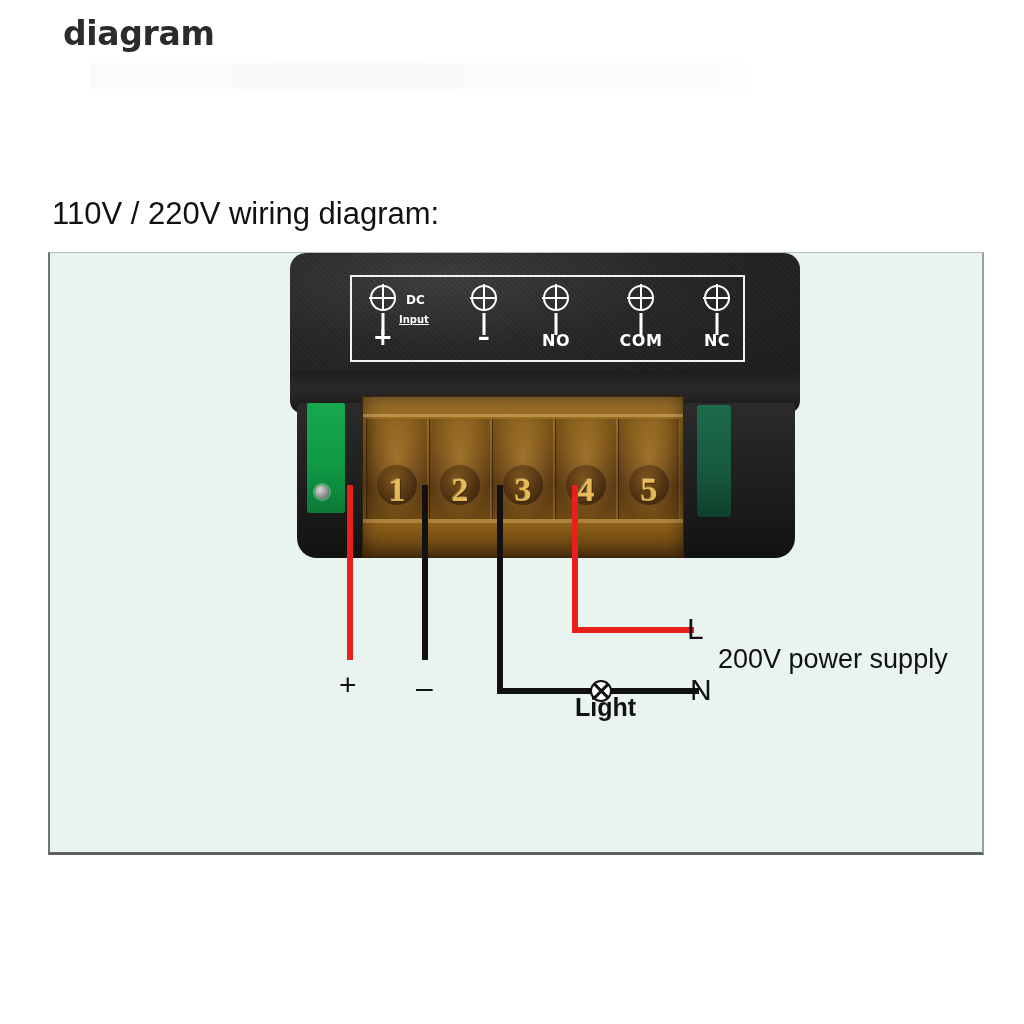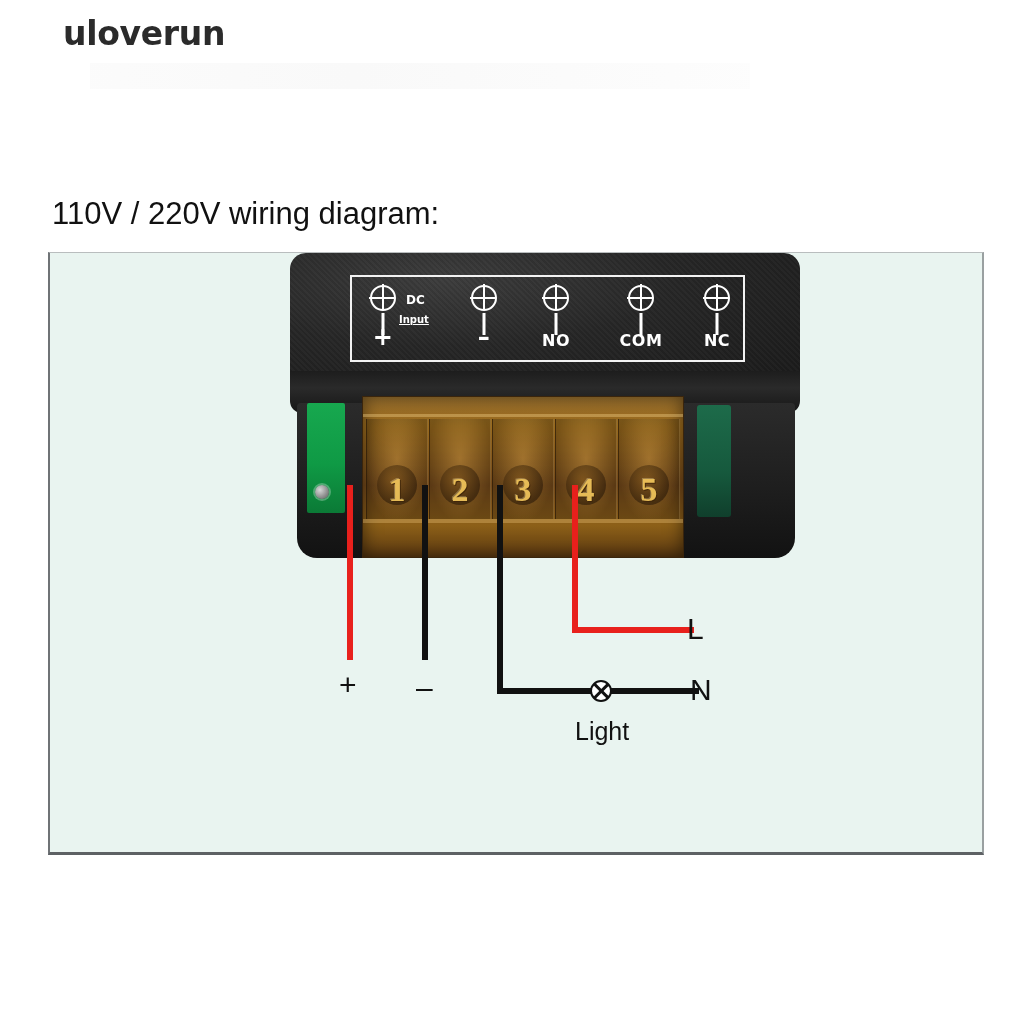--- a/index.html
+++ b/index.html
@@ -318,21 +318,21 @@
     height: 20px;
     background: #111111;
   }
   .light-symbol::before { transform: translate(-50%,-50%) rotate(45deg); }
   .light-symbol::after  { transform: translate(-50%,-50%) rotate(-45deg); }
 </style>
 </head>
 <body>
 
 <div class="watermark-ghost"></div>
-<div class="watermark">uloverun</div>
+<div class="watermark">diagram</div>
 
 <div class="diagram-title">110V / 220V wiring diagram:</div>
 
 <div class="diagram-frame">
 
   <div class="device">
 
     <div class="device-body"></div>
     <div class="device-body-shade"></div>
     <div class="device-lower"></div>
@@ -419,20 +419,21 @@
 
   <div class="wire wire-v wire-red" style="left:522px; top:232px; height:148px;"></div>
   <div class="wire wire-h wire-red" style="left:522px; top:374px; width:122px;"></div>
 
   <div class="light-symbol" style="left:540px; top:427px;"></div>
 
   <div class="lbl lbl-sign" style="left:289px; top:415px;">+</div>
   <div class="lbl lbl-sign" style="left:366px; top:418px;">–</div>
 
 
-  <div class="lbl lbl-light" style="left:525px; top:464px;">Light</div>
+  <div class="lbl lbl-light" style="left:525px; top:440px;font-weight:bold;">Light</div>
 
   <div class="lbl lbl-LN" style="left:637px; top:359px;">L</div>
 
   <div class="lbl lbl-LN" style="left:640px; top:420px;">N</div>
 
+  <div class="lbl lbl-supply" style="left:668px; top:391px;">200V power supply</div>
 
 </div>
 
 </body></html>

